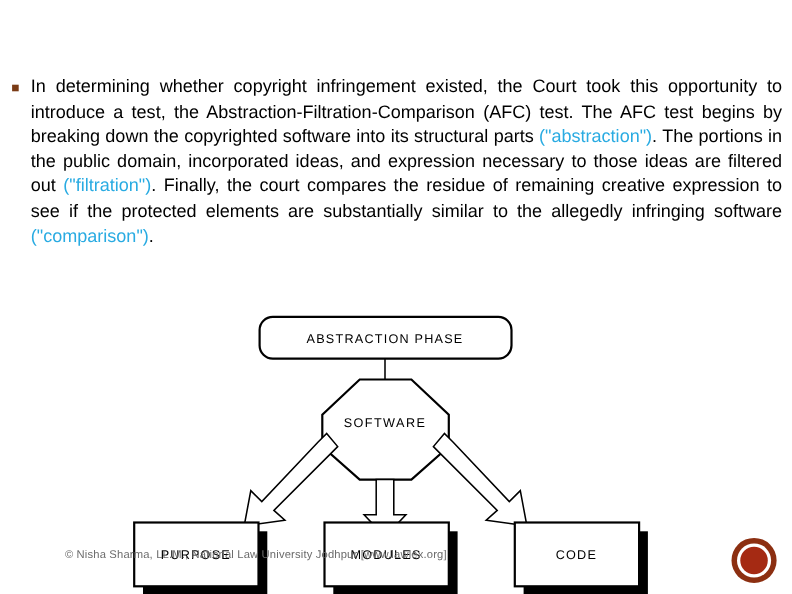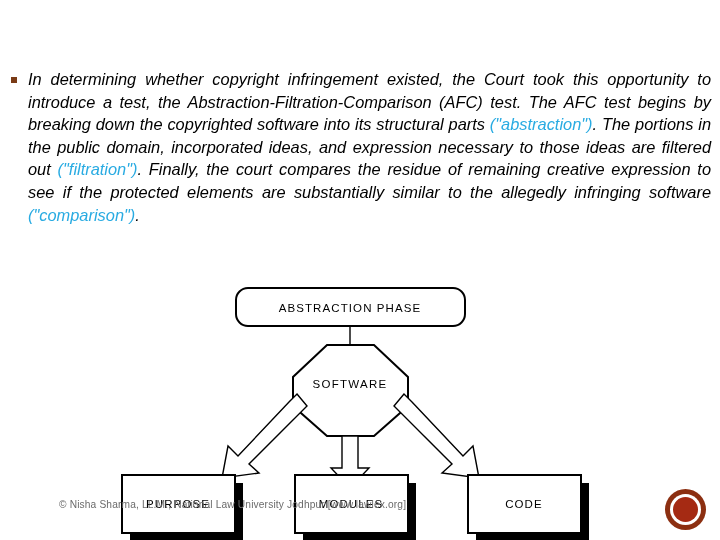--- a/index.html
+++ b/index.html
@@ -35,21 +35,20 @@
   
   #body-block {
     position: absolute;
     left: 9px;
     top: 68px;
     width: 702px;
   }
   .bullet-row {
     position: relative;
     padding-left: 19px;
-    font-style: italic;
   }
   .bullet-mark {
     position: absolute;
     left: 2px;
     top: 9px;
     width: 6px;
     height: 6px;
     background: #7a3b16;
   }
   .bullet-text {

